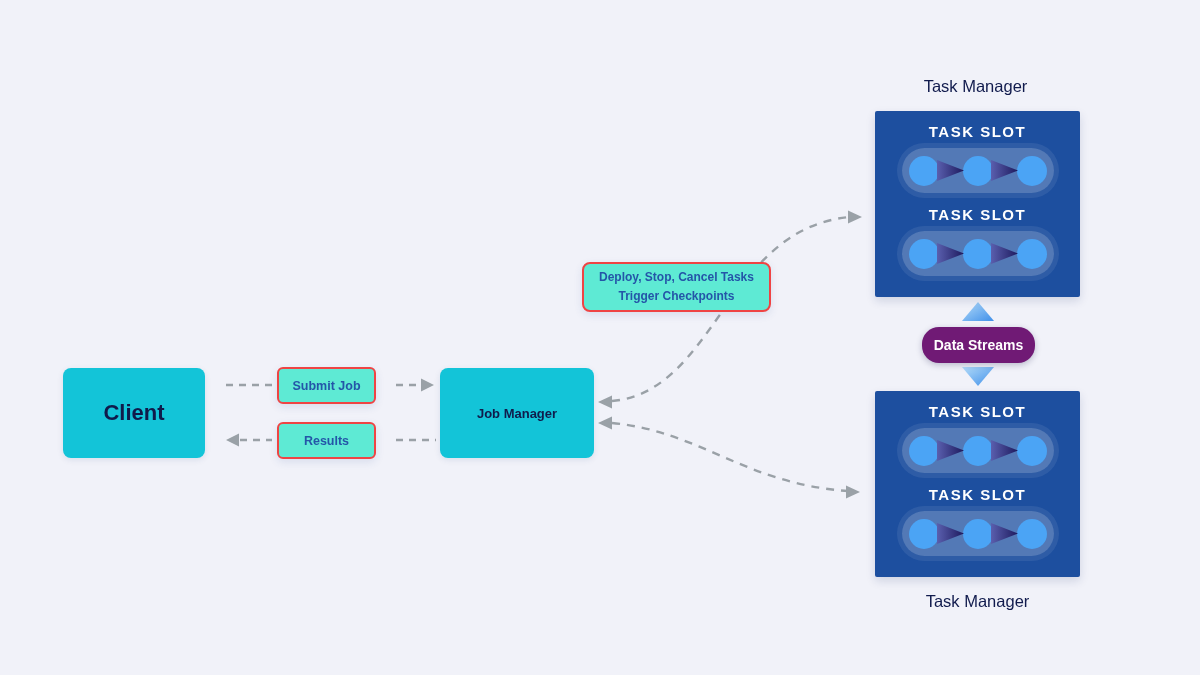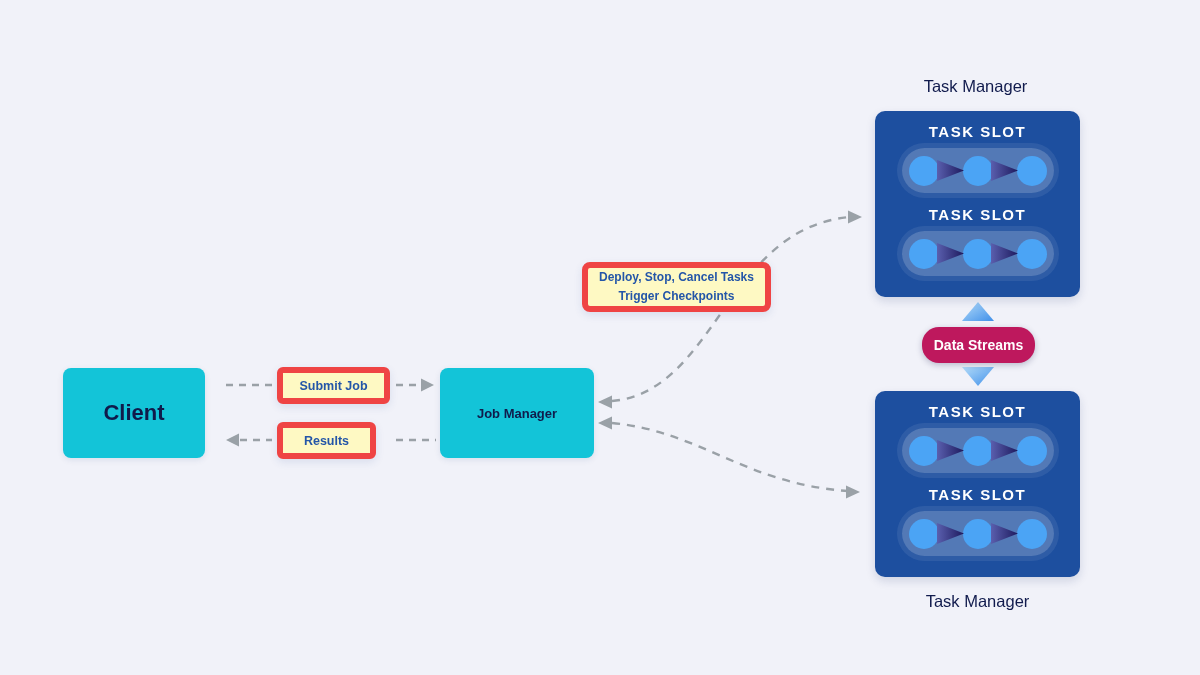--- a/index.html
+++ b/index.html
@@ -18,41 +18,41 @@
   .cyan-node{
     background:#13c4d8;border-radius:8px;
     color:#101b4b;font-weight:700;
     box-shadow:0 2px 6px rgba(20,60,120,.10);
   }
   .client-node{left:63px;top:368px;width:142px;height:90px;font-size:22px;}
   .job-manager-node{left:440px;top:368px;width:154px;height:90px;font-size:13px;}
 
   
   .white-node{
-    background:#fef9c3;border:6px solid #ef4444;border-radius:6px;
+    background:#5eead4;border:2px solid #ef4444;border-radius:6px;
     color:#2456a8;font-weight:700;font-size:12.5px;
     box-shadow:0 3px 8px rgba(40,70,150,.12);
   }
-  .submit-job-node{left:277px;top:367px;width:113px;height:37px;}
+  .submit-job-node{left:277px;top:367px;width:99px;height:37px;}
   .results-node{left:277px;top:422px;width:99px;height:37px;}
   .deploy-node{
     left:582px;top:262px;width:189px;height:50px;border-radius:8px;
     flex-direction:column;line-height:1.55;font-size:12px;text-align:center;
   }
 
   
   .tm-title{
     position:absolute;z-index:2;width:205px;text-align:center;
     color:#111b4d;font-weight:400;font-size:16.5px;
   }
   .tm-title-top{left:873px;top:77px;}
   .tm-title-bottom{left:875px;top:592px;}
   .tm-box{
     position:absolute;z-index:2;width:205px;height:186px;
-    background:#1d4f9f;border-radius:10px;
+    background:#1d4f9f;border-radius:2px;
     display:flex;flex-direction:column;align-items:center;
     box-shadow:0 4px 10px rgba(20,40,100,.15);
     text-align:right;
   }
   .tm-box-top{left:875px;top:111px;}
   .tm-box-bottom{left:875px;top:391px;}
   .slot-label{
     color:#ffffff;font-weight:700;font-size:15px;letter-spacing:1.5px;
   }
   .slot-label.first{margin-top:12px;}
@@ -67,21 +67,21 @@
   .dot{width:30px;height:30px;border-radius:50%;background:#4ba4f5;}
   .conn{
     width:27px;height:21px;margin:0 -5px;
     background:linear-gradient(90deg,#5a5fae 0%,#1d1a5e 100%);
     clip-path:polygon(0 0,100% 50%,0 100%);
   }
 
   
   .data-streams-badge{
     left:922px;top:327px;width:113px;height:36px;
-    background:#be185d;border-radius:17px;z-index:2;
+    background:#701a75;border-radius:17px;z-index:2;
     color:#ffffff;font-weight:700;font-size:14px;
     box-shadow:0 2px 6px rgba(20,20,70,.25);
   }
 </style>
 </head>
 <body>
 
 <div class="stage">
 
   <svg class="arrows-layer" width="1200" height="675" viewBox="0 0 1200 675">

